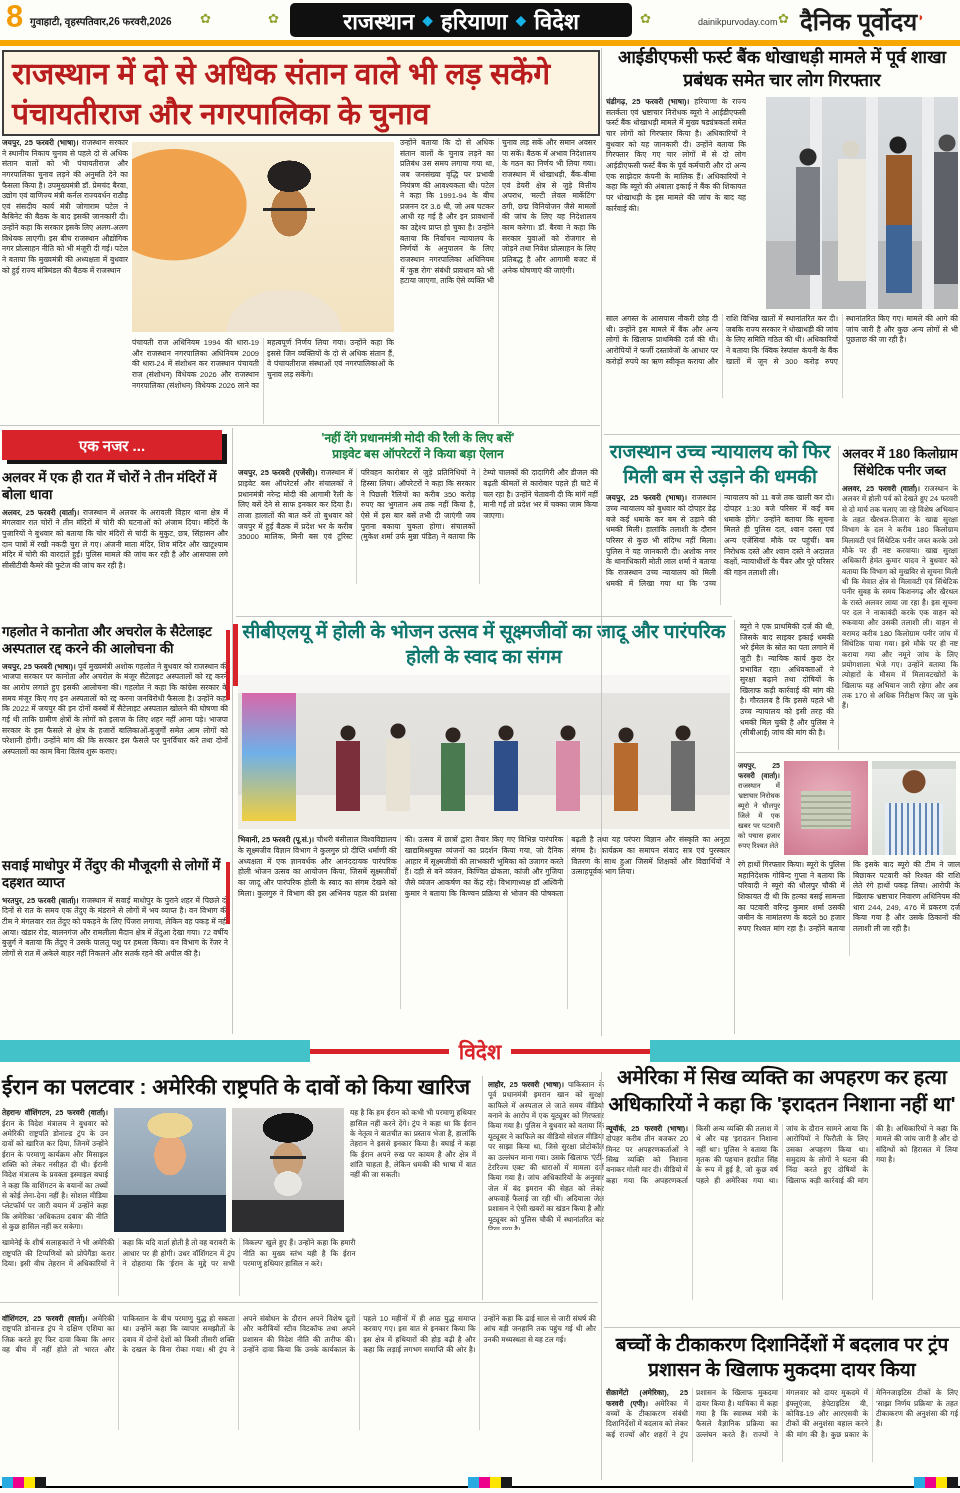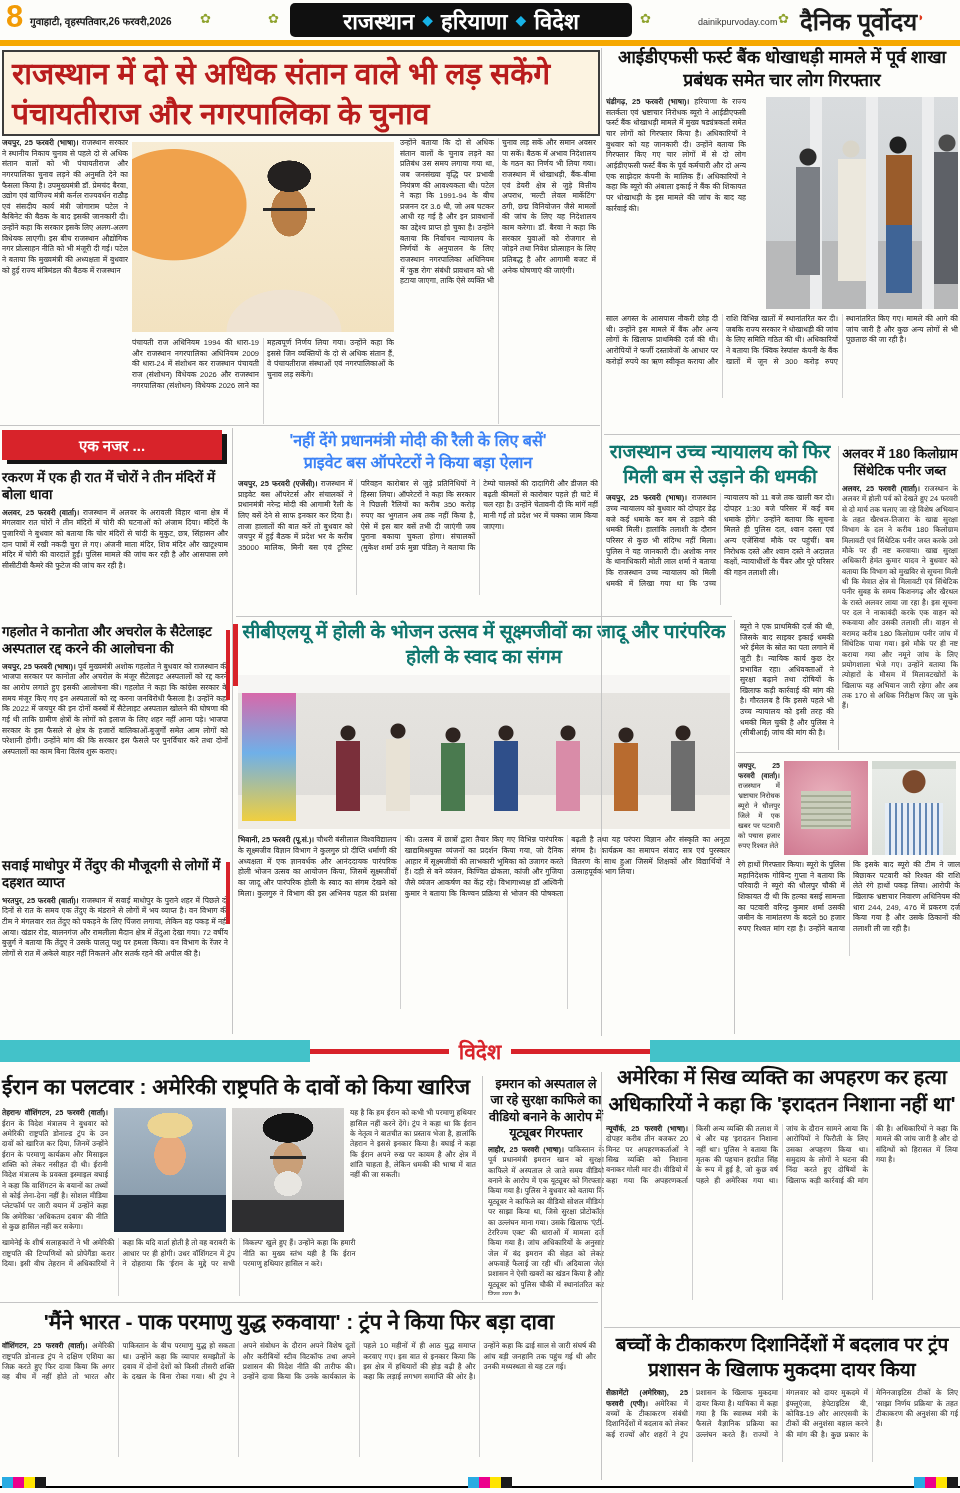--- a/index.html
+++ b/index.html
@@ -55,21 +55,21 @@
   .vdm1{left:601px;top:48px;height:988px;}
   .vdm2{left:601px;top:1072px;height:408px;}
   .vd2{left:734px;top:620px;height:414px;}
   .vd3{left:838px;top:446px;height:304px;}
   .hline{background:#c4c4c4;height:1px;}
   .hd1{left:604px;top:434px;width:356px;} .hd2{left:736px;top:752px;width:224px;}
   .hd3{left:0;top:425px;width:600px;} .hd4{left:236px;top:616px;width:496px;}
   .hd5{left:0;top:1302px;width:598px;} .hd6{left:604px;top:1327px;width:356px;}
   
   .bus{left:238px;top:430px;width:360px;}
-  .bus-hl{font-size:16px;font-weight:bold;line-height:1.35;text-align:center;color:#3b82f6;}
+  .bus-hl{font-size:12px;font-weight:bold;line-height:1.35;text-align:center;color:#15803d;}
   .bus-body{height:116px;margin-top:6px;}
   
   .cblu{left:238px;top:620px;width:492px;}
   .cblu-redbar{left:233px;top:624px;width:5px;height:62px;background:#d8232a;}
   .cblu-photo{width:492px;height:154px;margin:6px 0;
      background:
        linear-gradient(#f6f5f3 0 18px,transparent 18px),
        linear-gradient(180deg,#e55fa2,#6fb0e8,#f0cf3f) 4px 10px/54px 136px no-repeat,
        radial-gradient(circle at 110px 58px,#2e2420 0 7px,transparent 8px),
        radial-gradient(circle at 160px 56px,#2e2420 0 7px,transparent 8px),
@@ -203,21 +203,21 @@
   <div class="abs lead-c1 bodytxt">
     <p><span class="dl">जयपुर, 25 फरवरी (भाषा)।</span> <span>राजस्थान सरकार ने स्थानीय निकाय चुनाव से पहले दो से अधिक संतान वालों को भी पंचायतीराज और नगरपालिका चुनाव लड़ने की अनुमति देने का फैसला किया है। उपमुख्यमंत्री डॉ. प्रेमचंद बैरवा, उद्योग एवं वाणिज्य मंत्री कर्नल राज्यवर्धन राठौड़ एवं संसदीय कार्य मंत्री जोगाराम पटेल ने कैबिनेट की बैठक के बाद इसकी जानकारी दी। उन्होंने कहा कि सरकार इसके लिए अलग-अलग विधेयक लाएगी। इस बीच राजस्थान औद्योगिक नगर प्रोत्साहन नीति को भी मंजूरी दी गई। पटेल ने बताया कि मुख्यमंत्री की अध्यक्षता में बुधवार को हुई राज्य मंत्रिमंडल की बैठक में राजस्थान</span></p>
   </div>
   <div class="abs lead-photo"></div>
   <div class="abs lead-under bodytxt cols2">पंचायती राज अधिनियम 1994 की धारा-19 और राजस्थान नगरपालिका अधिनियम 2009 की धारा-24 में संशोधन कर राजस्थान पंचायती राज (संशोधन) विधेयक 2026 और राजस्थान नगरपालिका (संशोधन) विधेयक 2026 लाने का महत्वपूर्ण निर्णय लिया गया। उन्होंने कहा कि इससे जिन व्यक्तियों के दो से अधिक संतान हैं, वे पंचायतीराज संस्थाओं एवं नगरपालिकाओं के चुनाव लड़ सकेंगे।</div>
   <div class="abs lead-right bodytxt cols2">उन्होंने बताया कि दो से अधिक संतान वालों के चुनाव लड़ने का प्रतिबंध उस समय लगाया गया था, जब जनसंख्या वृद्धि पर प्रभावी नियंत्रण की आवश्यकता थी। पटेल ने कहा कि 1991-94 के बीच प्रजनन दर 3.6 थी, जो अब घटकर आधी रह गई है और इन प्रावधानों का उद्देश्य प्राप्त हो चुका है। उन्होंने बताया कि निर्वाचन न्यायालय के निर्णयों के अनुपालन के लिए राजस्थान नगरपालिका अधिनियम में 'कुष्ठ रोग' संबंधी प्रावधान को भी हटाया जाएगा, ताकि ऐसे व्यक्ति भी चुनाव लड़ सकें और समान अवसर पा सकें। बैठक में अभाव निदेशालय के गठन का निर्णय भी लिया गया। राजस्थान में धोखाधड़ी, बैंक-बीमा एवं डेयरी क्षेत्र से जुड़े वित्तीय अपराध, 'मल्टी लेवल मार्केटिंग' ठगी, छद्म विनियोजन जैसे मामलों की जांच के लिए यह निदेशालय काम करेगा। डॉ. बैरवा ने कहा कि सरकार युवाओं को रोजगार से जोड़ने तथा निवेश प्रोत्साहन के लिए प्रतिबद्ध है और आगामी बजट में अनेक घोषणाएं की जाएंगी।</div>
   <div class="abs hline hd3"></div>
 
   <div class="abs eknazar">एक नजर ...</div>
   <div class="abs alwar">
-    <div class="hlsm">रकरण में एक ही रात में चोरों ने तीन मंदिरों में बोला धावा</div>
+    <div class="hlsm">अलवर में एक ही रात में चोरों ने तीन मंदिरों में बोला धावा</div>
     <p class="bodytxt" style="margin-top:4px;height:96px;overflow:hidden;"><span class="dl">अलवर, 25 फरवरी (वार्ता)।</span> <span>राजस्थान में अलवर के अरावली विहार थाना क्षेत्र में मंगलवार रात चोरों ने तीन मंदिरों में चोरी की घटनाओं को अंजाम दिया। मंदिरों के पुजारियों ने बुधवार को बताया कि चोर मंदिरों से चांदी के मुकुट, छत्र, सिंहासन और दान पात्रों में रखी नकदी चुरा ले गए। अंजनी माता मंदिर, शिव मंदिर और खाटूश्याम मंदिर में चोरी की वारदातें हुईं। पुलिस मामले की जांच कर रही है और आसपास लगे सीसीटीवी कैमरे की फुटेज की जांच कर रही है।</span></p>
   </div>
   <div class="abs gehlot">
     <div class="hlsm">गहलोत ने कानोता और अचरोल के सैटेलाइट अस्पताल रद्द करने की आलोचना की</div>
     <p class="bodytxt" style="margin-top:4px;height:178px;overflow:hidden;"><span class="dl">जयपुर, 25 फरवरी (भाषा)।</span> <span>पूर्व मुख्यमंत्री अशोक गहलोत ने बुधवार को राजस्थान की भाजपा सरकार पर कानोता और अचरोल के मंजूर सैटेलाइट अस्पतालों को रद्द करने का आरोप लगाते हुए इसकी आलोचना की। गहलोत ने कहा कि कांग्रेस सरकार के समय मंजूर किए गए इन अस्पतालों को रद्द करना जनविरोधी फैसला है। उन्होंने कहा कि 2022 में जयपुर की इन दोनों कस्बों में सैटेलाइट अस्पताल खोलने की घोषणा की गई थी ताकि ग्रामीण क्षेत्रों के लोगों को इलाज के लिए शहर नहीं आना पड़े। भाजपा सरकार के इस फैसले से क्षेत्र के हजारों बालिकाओं-बुजुर्गों समेत आम लोगों को परेशानी होगी। उन्होंने मांग की कि सरकार इस फैसले पर पुनर्विचार करे तथा दोनों अस्पतालों का काम बिना विलंब शुरू कराए।</span></p>
   </div>
   <div class="abs tendua">
     <div class="hlsm">सवाई माधोपुर में तेंदुए की मौजूदगी से लोगों में दहशत व्याप्त</div>
     <p class="bodytxt" style="margin-top:4px;height:128px;overflow:hidden;"><span class="dl">भरतपुर, 25 फरवरी (वार्ता)।</span> <span>राजस्थान में सवाई माधोपुर के पुराने शहर में पिछले दो दिनों से रात के समय एक तेंदुए के मंडराने से लोगों में भय व्याप्त है। वन विभाग की टीम ने मंगलवार रात तेंदुए को पकड़ने के लिए पिंजरा लगाया, लेकिन वह पकड़ में नहीं आया। खंडार रोड, बालनगंज और रामलीला मैदान क्षेत्र में तेंदुआ देखा गया। 72 वर्षीय बुजुर्ग ने बताया कि तेंदुए ने उसके पालतू पशु पर हमला किया। वन विभाग के रेंजर ने लोगों से रात में अकेले बाहर नहीं निकलने और सतर्क रहने की अपील की है।</span></p>
   </div>
@@ -285,28 +285,26 @@
     <div class="iran-row">
       <p class="bodytxt iran-c1"><span class="dl">तेहरान/ वॉशिंगटन, 25 फरवरी (वार्ता)।</span> <span>ईरान के विदेश मंत्रालय ने बुधवार को अमेरिकी राष्ट्रपति डोनाल्ड ट्रंप के उन दावों को खारिज कर दिया, जिनमें उन्होंने ईरान के परमाणु कार्यक्रम और मिसाइल शक्ति को लेकर नसीहत दी थी। ईरानी विदेश मंत्रालय के प्रवक्ता इस्माइल बघाई ने कहा कि वाशिंगटन के बयानों का तथ्यों से कोई लेना-देना नहीं है। सोशल मीडिया प्लेटफॉर्म पर जारी बयान में उन्होंने कहा कि अमेरिका 'अधिकतम दबाव' की नीति से कुछ हासिल नहीं कर सकेगा।</span></p>
       <div class="trump-photo"></div>
       <div class="kham-photo"></div>
       <p class="bodytxt iran-c2">यह है कि हम ईरान को कभी भी परमाणु हथियार हासिल नहीं करने देंगे। ट्रंप ने कहा था कि ईरान के नेतृत्व ने बातचीत का प्रस्ताव भेजा है, हालांकि तेहरान ने इससे इनकार किया है। बघाई ने कहा कि ईरान अपने रुख पर कायम है और क्षेत्र में शांति चाहता है, लेकिन धमकी की भाषा में बात नहीं की जा सकती।</p>
     </div>
     <p class="bodytxt cols4 iran-b2">खामेनेई के शीर्ष सलाहकारों ने भी अमेरिकी राष्ट्रपति की टिप्पणियों को प्रोपेगैंडा करार दिया। इसी बीच तेहरान में अधिकारियों ने कहा कि यदि वार्ता होती है तो वह बराबरी के आधार पर ही होगी। उधर वॉशिंगटन में ट्रंप ने दोहराया कि 'ईरान के मुद्दे पर सभी विकल्प' खुले हुए हैं। उन्होंने कहा कि हमारी नीति का मुख्य स्तंभ यही है कि ईरान परमाणु हथियार हासिल न करे।</p>
   </div>
 
   <div class="abs yt">
-    <div class="yt-hl">इमरान को अस्पताल ले जा रहे सुरक्षा काफिले का वीडियो बनाने के आरोप में यूट्यूबर गिरफ्तार</div>
     <p class="bodytxt yt-body"><span class="dl">लाहौर, 25 फरवरी (भाषा)।</span> <span>पाकिस्तान के पूर्व प्रधानमंत्री इमरान खान को सुरक्षा काफिले में अस्पताल ले जाते समय वीडियो बनाने के आरोप में एक यूट्यूबर को गिरफ्तार किया गया है। पुलिस ने बुधवार को बताया कि यूट्यूबर ने काफिले का वीडियो सोशल मीडिया पर साझा किया था, जिसे सुरक्षा प्रोटोकॉल का उल्लंघन माना गया। उसके खिलाफ 'एंटी-टेररिज्म एक्ट' की धाराओं में मामला दर्ज किया गया है। जांच अधिकारियों के अनुसार जेल में बंद इमरान की सेहत को लेकर अफवाहें फैलाई जा रही थीं। अदियाला जेल प्रशासन ने ऐसी खबरों का खंडन किया है और यूट्यूबर को पुलिस चौकी में स्थानांतरित कर दिया गया है।</span></p>
   </div>
 
   <div class="abs hline hd5"></div>
 
   <div class="abs trumpart">
-    <div class="trump-hl">'मैंने भारत - पाक परमाणु युद्ध रुकवाया' : ट्रंप ने किया फिर बड़ा दावा</div>
     <p class="bodytxt cols5 trump-body"><span class="dl">वॉशिंगटन, 25 फरवरी (वार्ता)।</span> <span>अमेरिकी राष्ट्रपति डोनाल्ड ट्रंप ने दक्षिण एशिया का जिक्र करते हुए फिर दावा किया कि अगर वह बीच में नहीं होते तो भारत और पाकिस्तान के बीच परमाणु युद्ध हो सकता था। उन्होंने कहा कि व्यापार समझौतों के दबाव में दोनों देशों को किसी तीसरी शक्ति के दखल के बिना रोका गया। श्री ट्रंप ने अपने संबोधन के दौरान अपने विशेष दूतों और करीबियों स्टीव विटकॉफ तथा अपने प्रशासन की विदेश नीति की तारीफ की। उन्होंने दावा किया कि उनके कार्यकाल के पहले 10 महीनों में ही आठ युद्ध समाप्त करवाए गए। इस बात से इनकार किया कि इस क्षेत्र में हथियारों की होड़ बढ़ी है और कहा कि लड़ाई लगभग समाप्ति की ओर है। उन्होंने कहा कि ढाई साल से जारी संघर्ष की आंच बड़ी जनहानि तक पहुंच गई थी और उनकी मध्यस्थता से यह टल गई।</span></p>
   </div>
 
   <div class="abs vline vdm2"></div>
   <div class="abs sikh">
     <div class="sikh-hl">अमेरिका में सिख व्यक्ति का अपहरण कर हत्या अधिकारियों ने कहा कि 'इरादतन निशाना नहीं था'</div>
     <p class="bodytxt cols4 sikh-body"><span class="dl">न्यूयॉर्क, 25 फरवरी (भाषा)।</span> <span>दोपहर करीब तीन बजकर 20 मिनट पर अपहरणकर्ताओं ने सिख व्यक्ति को निशाना बनाकर गोली मार दी। वीडियो में कहा गया कि अपहरणकर्ता किसी अन्य व्यक्ति की तलाश में थे और यह 'इरादतन निशाना नहीं था'। पुलिस ने बताया कि मृतक की पहचान हरप्रीत सिंह के रूप में हुई है, जो कुछ वर्ष पहले ही अमेरिका गया था। जांच के दौरान सामने आया कि आरोपियों ने फिरौती के लिए उसका अपहरण किया था। समुदाय के लोगों ने घटना की निंदा करते हुए दोषियों के खिलाफ कड़ी कार्रवाई की मांग की है। अधिकारियों ने कहा कि मामले की जांच जारी है और दो संदिग्धों को हिरासत में लिया गया है।</span></p>
   </div>
   <div class="abs hline hd6"></div>
 

